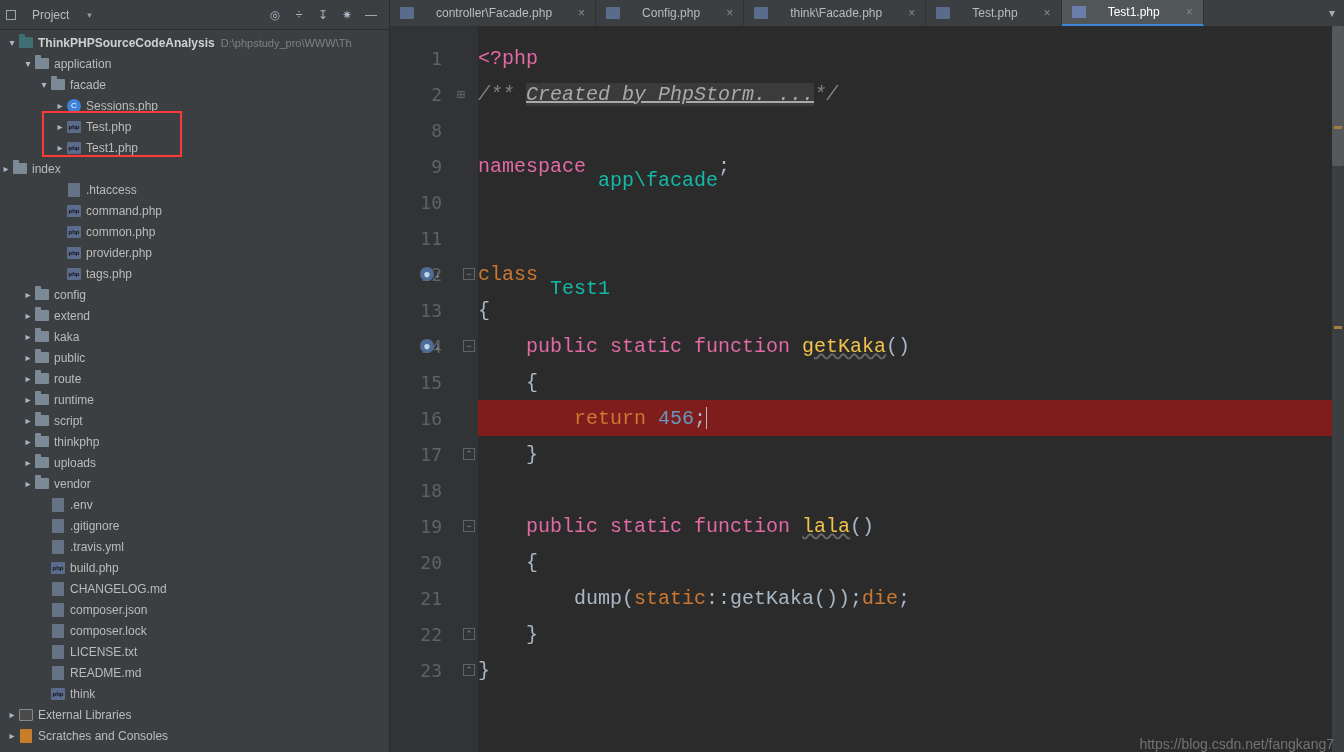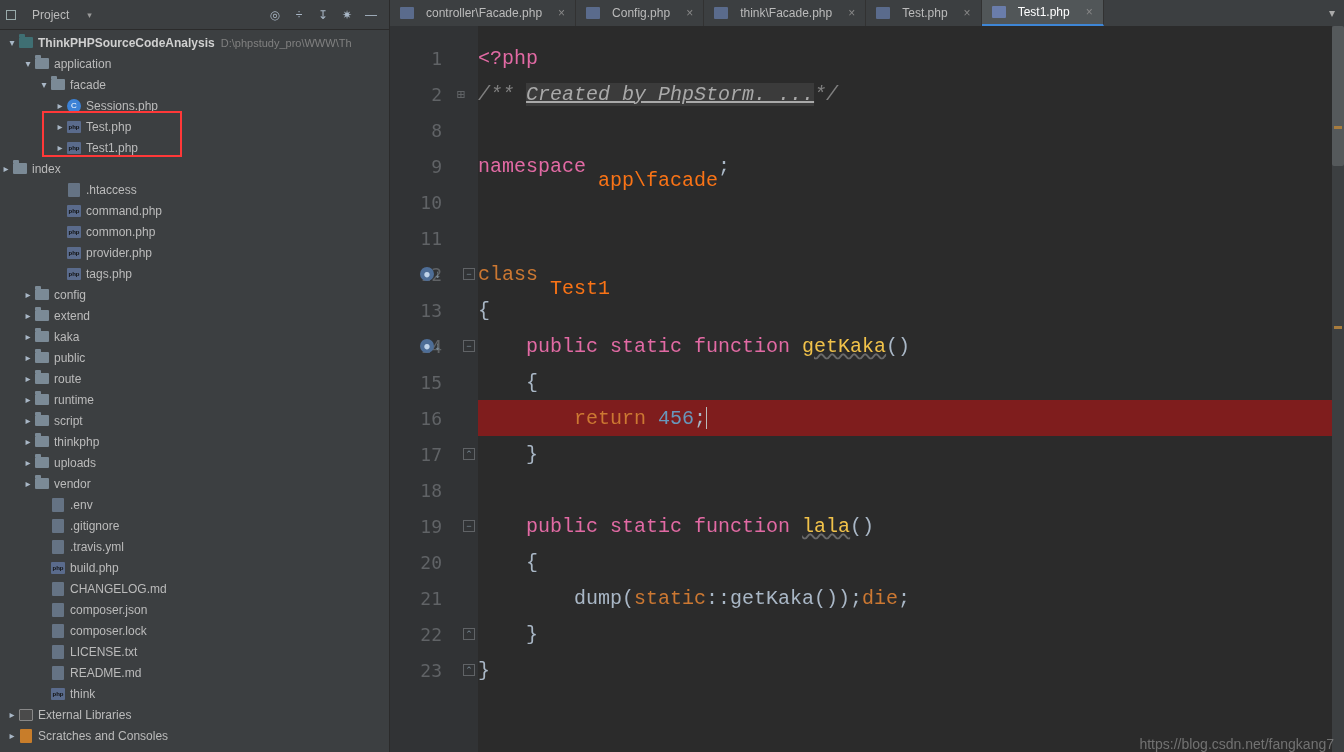--- a/index.html
+++ b/index.html
@@ -105,21 +105,21 @@
 }
 .tab {
   display: flex;
   align-items: center;
   padding: 0 10px;
   background: #3c3f41;
   color: #bbbbbb;
   font-size: 12px;
   border-right: 1px solid #323232;
   cursor: pointer;
-  gap: 12px;
+  gap: 22px;
 }
 .tab.active { background: #515658; color: #ffffff; border-bottom: 2px solid #3e86d6; }
 .tab .tab-icon {
   width: 14px; height: 12px; background:#5a6b8c; border-radius:1px;
 }
 .tab.active .tab-icon{ background:#6a7dab;}
 .tab .close { color: #888; font-size: 12px; margin-left: 4px; }
 .tabs .down-arrow {
   width: 24px; display:flex; align-items:center; justify-content:center;
   color:#aaa; cursor:pointer;
@@ -179,21 +179,21 @@
   font-family: Consolas, "Courier New", monospace;
   font-size: 20px;
 }
 .code .cl { height:36px; display:flex; align-items:center; white-space:pre; }
 .code .cl.current { background:#7f1d1d; } 
 .k-php   { color:#e26aa4; }
 .k-cmt   { color:#808080; font-style: italic; }
 .k-cmt-hl{ color:#a9a9a9; font-style:italic; background:#3b3b3b; text-decoration:underline;}
 .k-kw    { color:#cc7832; } 
 .k-kw2   { color:#e26aa4; } 
-.k-name  { color:#f97316;margin-top:29px; } 
+.k-name  { color:#14b8a6;margin-top:29px; } 
 .k-fn-u  { color:#f1c24a; text-decoration: underline wavy #6a6a6a; }
 .k-num   { color:#6897bb; }
 .k-op    { color:#a9b7c6; }
 .k-call  { color:#a9b7c6; }
 .caret-line{ display:inline-block; width:1px; height:22px; background:#bbbbbb; margin-left:0px;}
 
 .editor .scrollbar {
   position:absolute; right:0; top:0; width:12px; height:100%;
   background:#3c3f41;
 }

